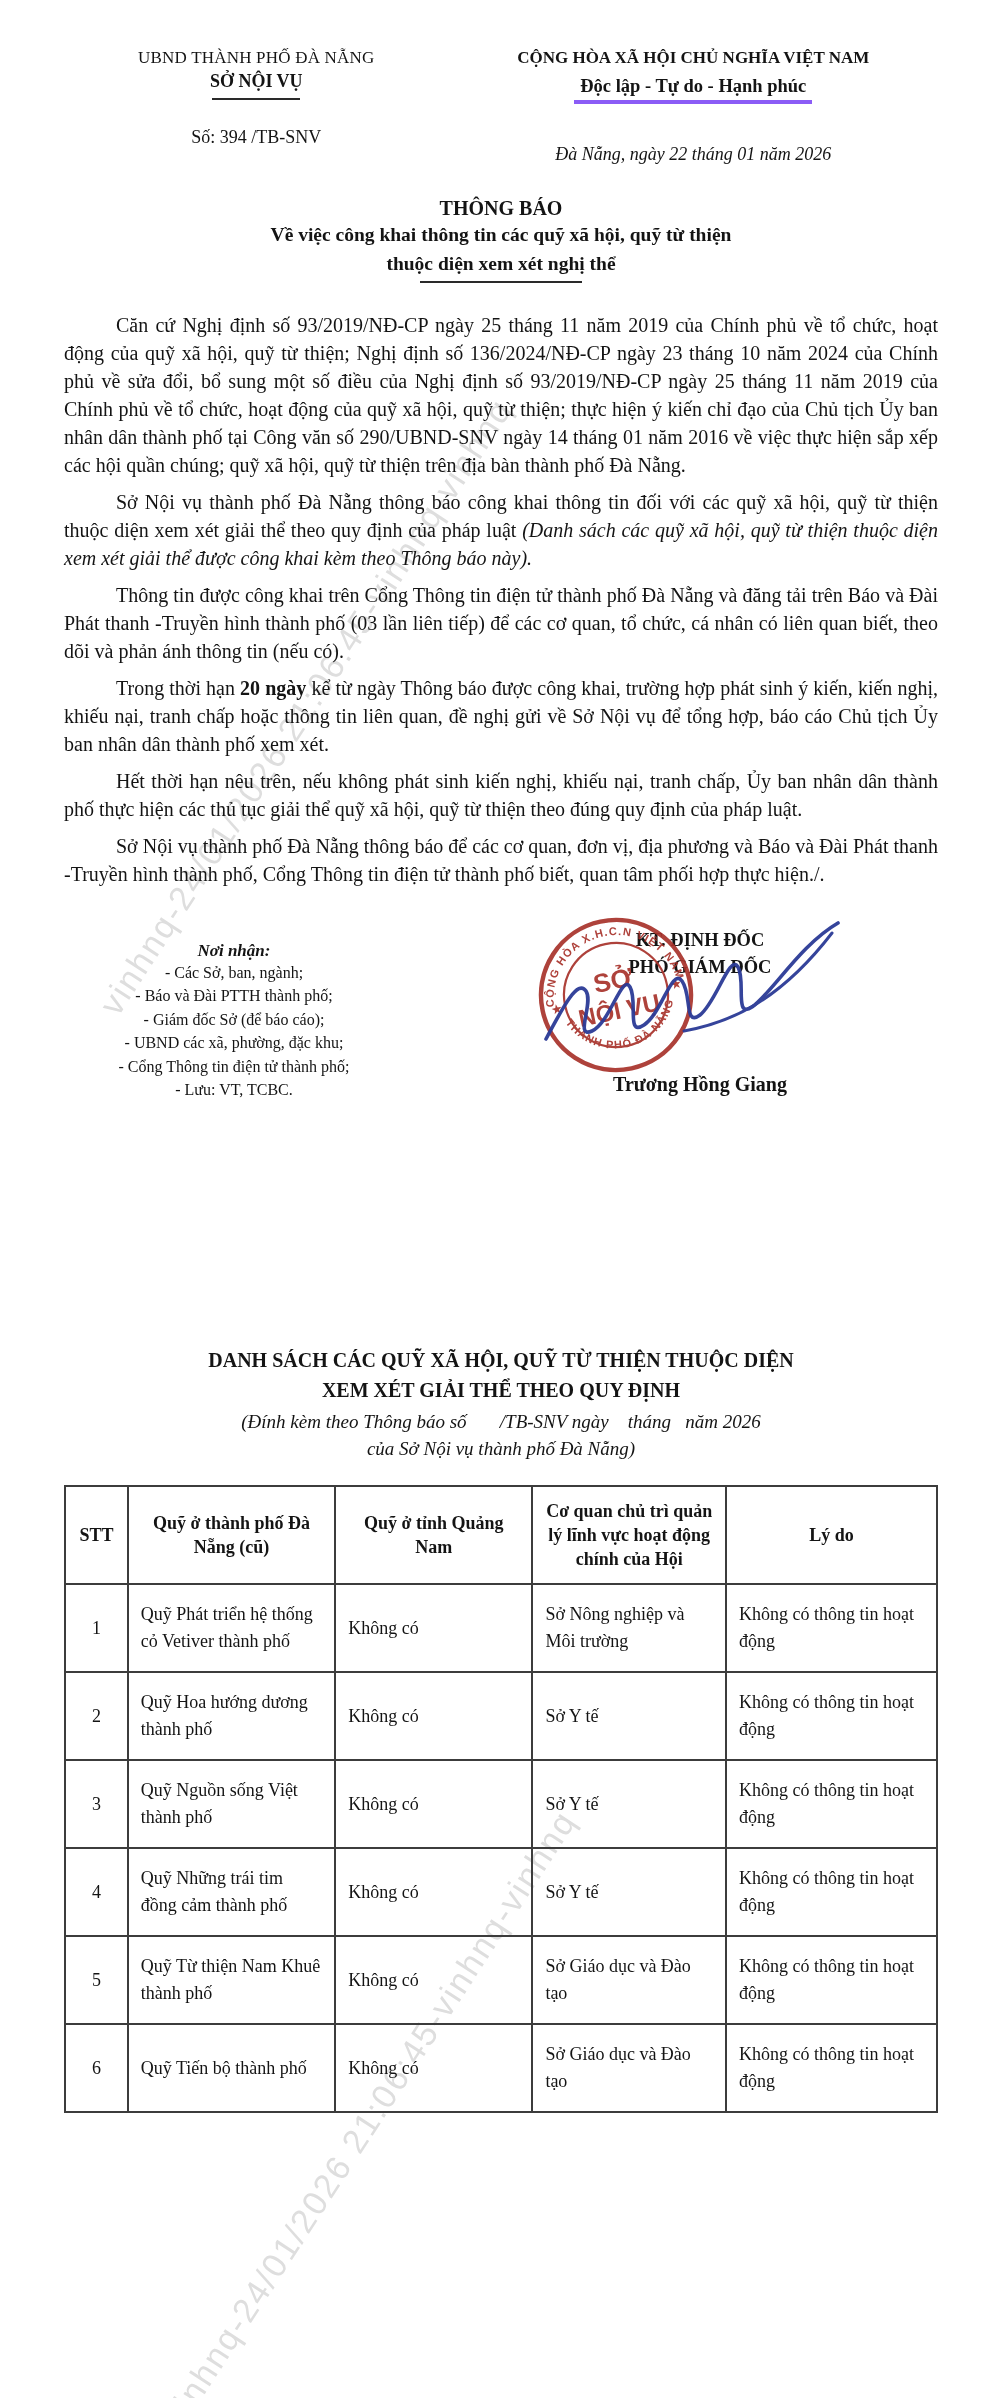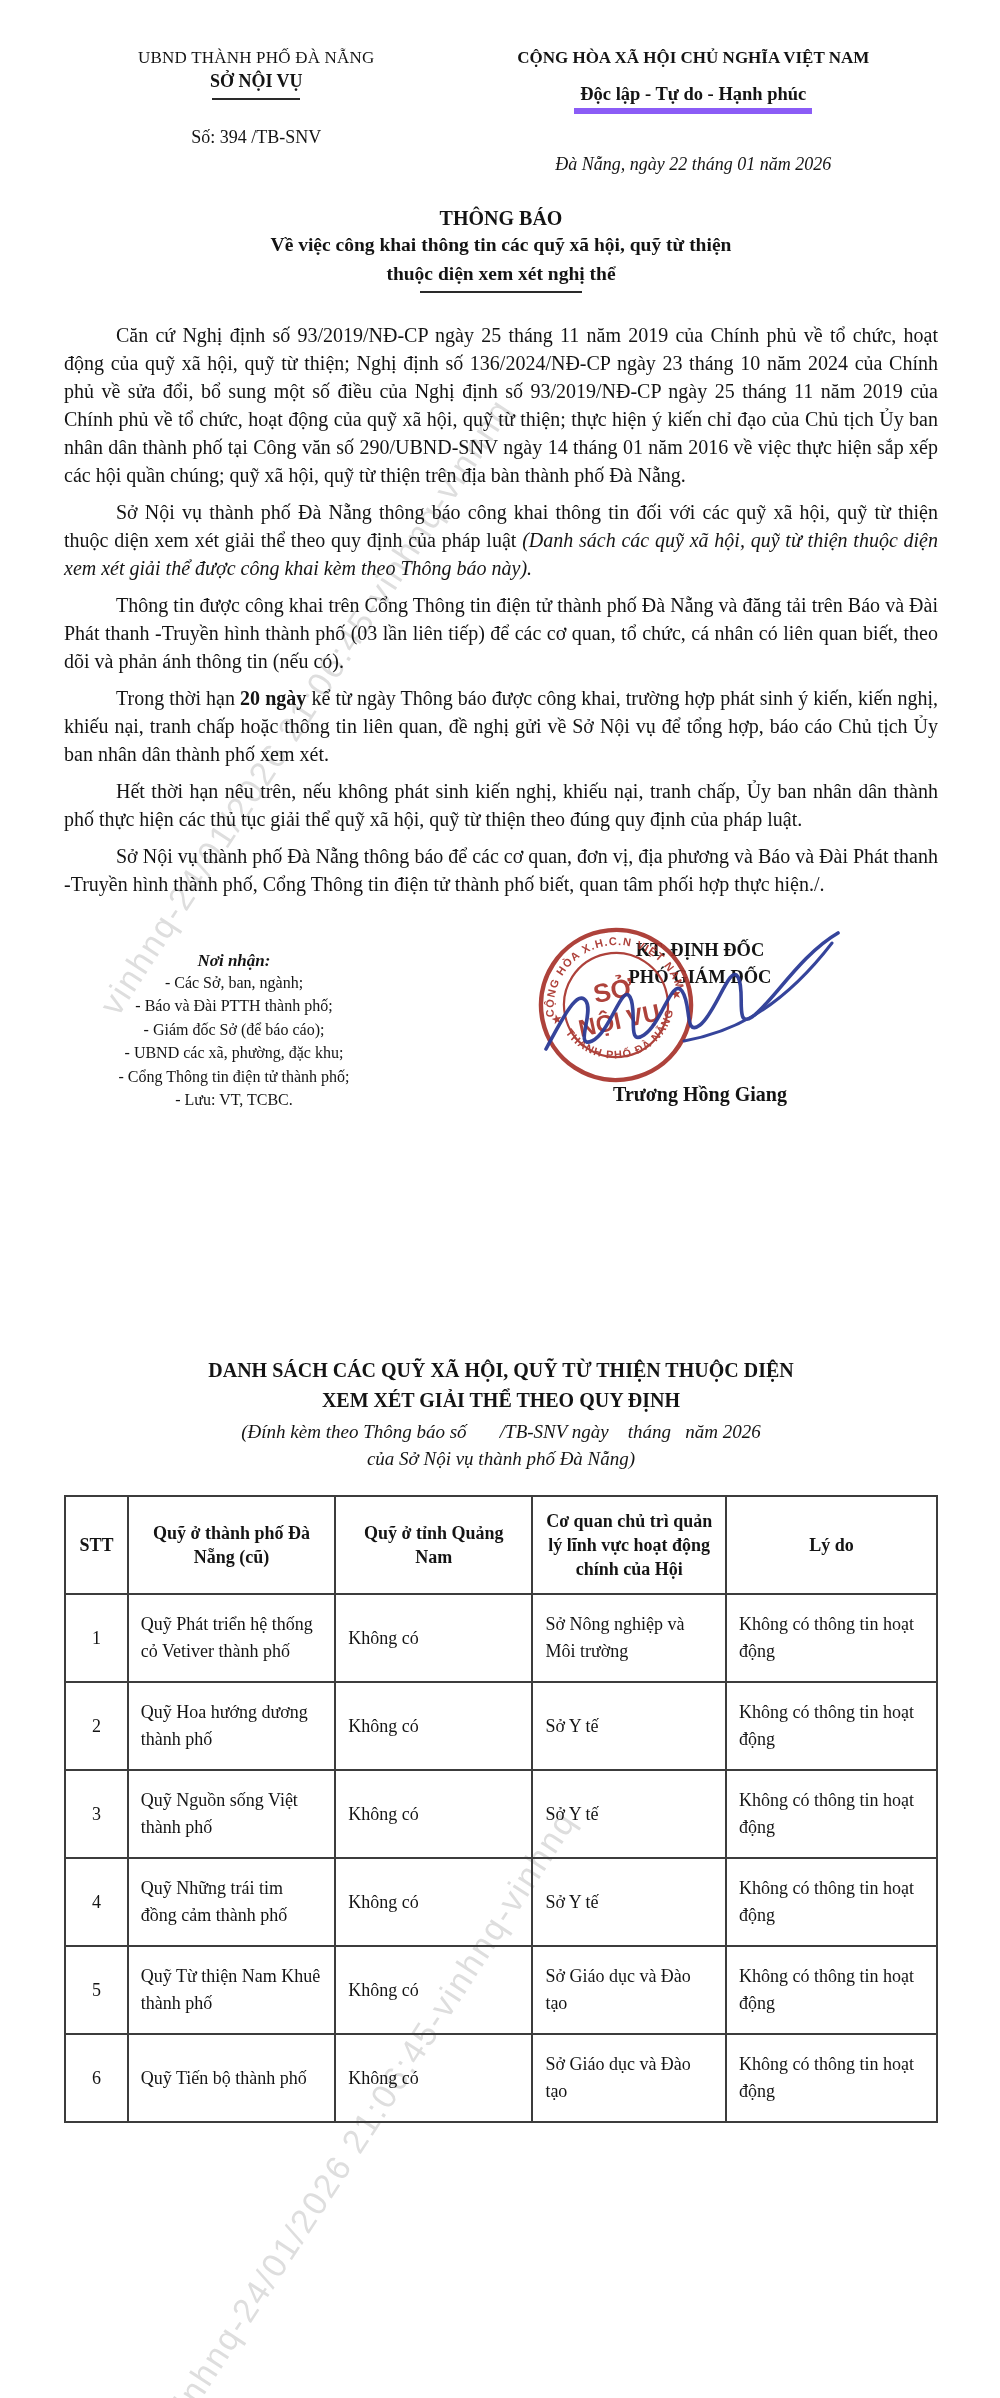--- a/index.html
+++ b/index.html
@@ -18,22 +18,22 @@
 
   
   .hdr{display:flex;}
   .hdr-left{width:44%;text-align:center;}
   .hdr-right{width:56%;text-align:center;}
   .org-parent{font-size:17px;letter-spacing:.2px;}
   .org-name{font-size:18px;font-weight:bold;margin-top:3px;}
   .rule-sm{width:88px;border-bottom:2px solid #2a2a2a;margin:6px auto 0;}
   .doc-number{font-size:18px;margin-top:27px;}
   .motto1{font-size:17px;font-weight:bold;}
-  .motto2{display:inline-block;font-size:18.5px;font-weight:bold;margin-top:16px;
-          padding:0 6px 3px;border-bottom:6px solid #8b5cf6;}
+  .motto2{display:inline-block;font-size:18.5px;font-weight:bold;margin-top:8px;
+          padding:0 6px 3px;border-bottom:4px solid #8b5cf6;}
   .place-date{font-size:18px;font-style:italic;margin-top:40px;}
 
   
   .title-block{text-align:center;margin-top:32px;}
   .doc-type{font-size:20px;font-weight:bold;}
   .subject{font-size:19.5px;font-weight:bold;line-height:1.5;}
   .rule-title{width:162px;border-bottom:2px solid #2a2a2a;margin:2px auto 0;}
 
   
   .body-text{margin-top:28px;}

